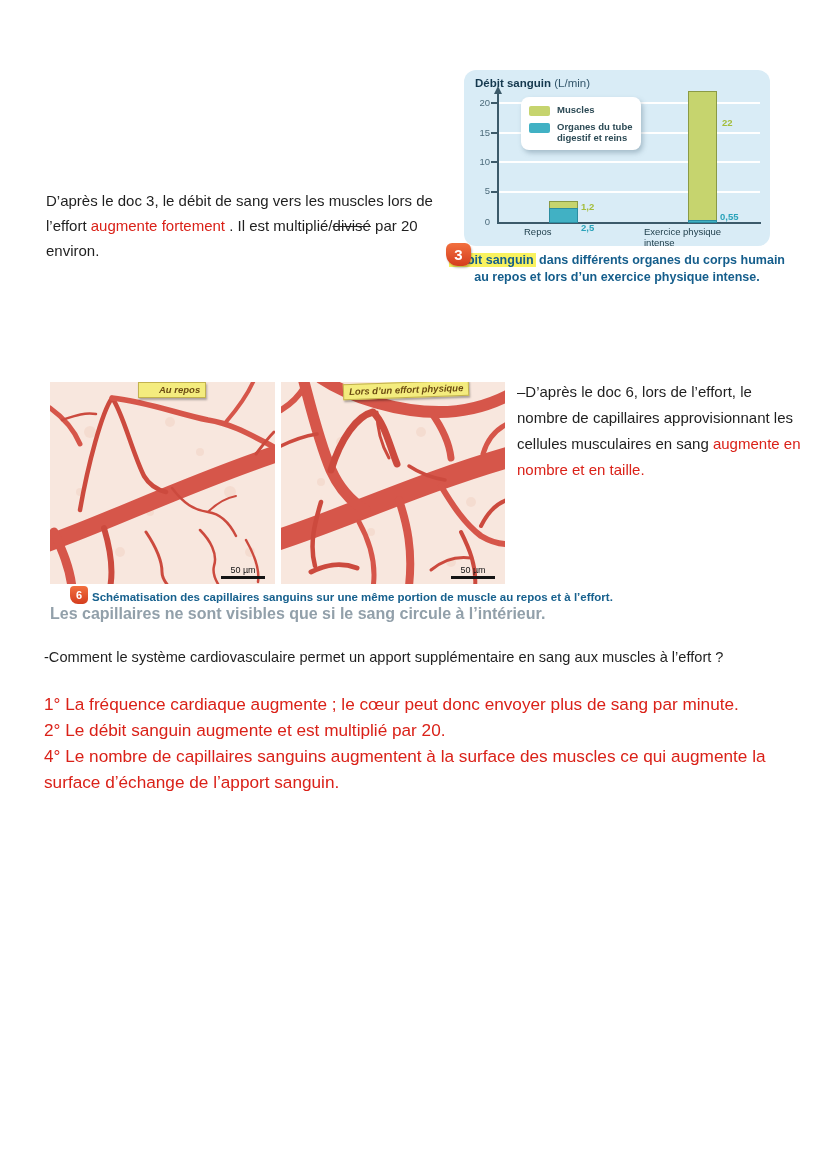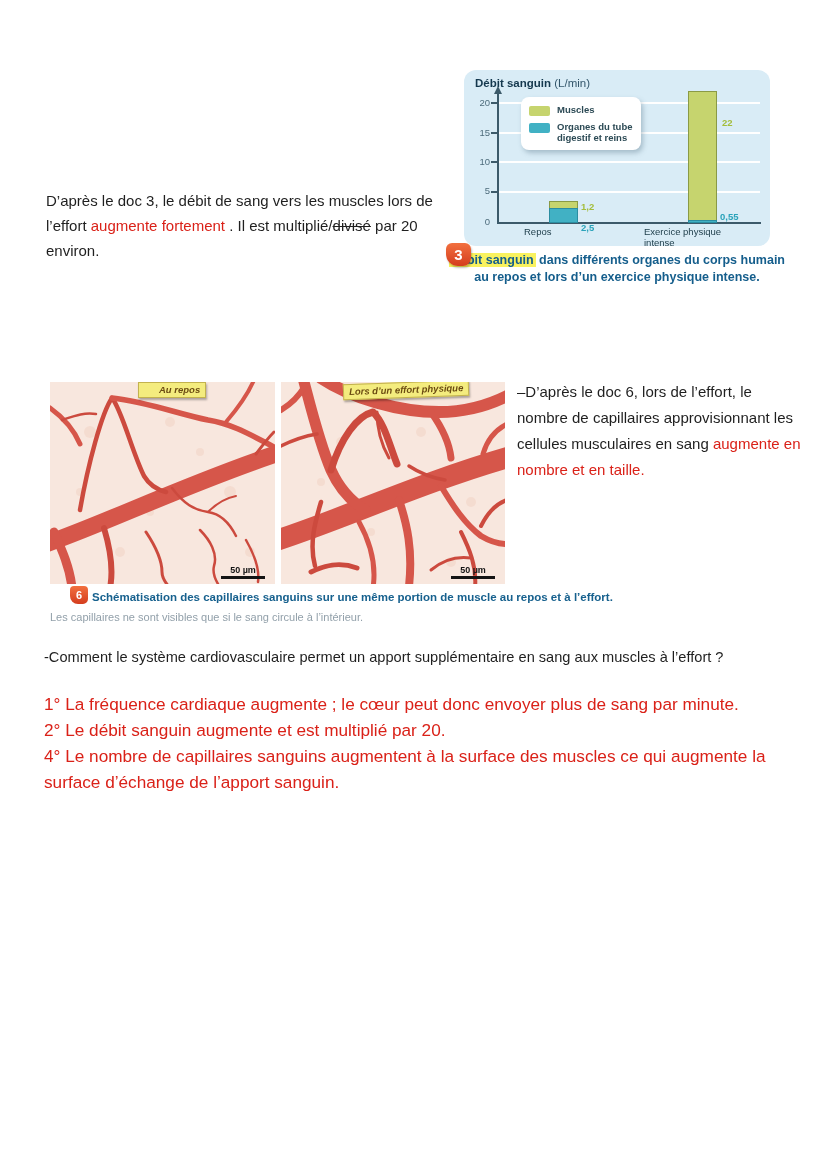--- a/index.html
+++ b/index.html
@@ -73,28 +73,28 @@
            background:#f8e7de; overflow:hidden; }
   .panel-repos  { left:0; }
   .panel-effort { left:231px; width:224px; }
   .panel svg { position:absolute; left:0; top:0; }
   .tag { position:absolute; top:0px; background:#f4ec7e; border:1px solid #c3b24e;
          color:#6b4b12; font-size:9.5px; font-style:italic; font-weight:700;
          padding:1px 5px 2px 5px; box-shadow:1px 2px 2px rgba(0,0,0,.3); white-space:nowrap; z-index:2; }
   .tag-repos  { left:88px;padding-left:20px; }
   .tag-effort { left:62px; transform:rotate(-2deg); }
   .scalebar { position:absolute; right:10px; bottom:5px; text-align:center; z-index:2; }
-  .sb-text { font-size:9px; font-weight:700; color:#141414; }
+  .sb-text { font-size:9px; font-weight:400; color:#141414; }
   .sb-line { width:44px; height:3px; background:#141414; margin-top:1px; }
   .fig6-caption { position:absolute; left:50px; top:586px; width:600px; }
   .badge6 { position:absolute; left:20px; top:0; width:18px; height:18px;
             background:linear-gradient(#f2703f,#d43d1e); border-radius:4px 4px 5px 8px;
             color:#fff; font-weight:700; font-size:11px; text-align:center; line-height:18px; }
   .fig6-bold { padding-left:42px; font-size:11.5px; font-weight:700; color:#17618e; line-height:15px; padding-top:4px;}
-  .fig6-sub  { margin-top:6px; font-size:11px; color:#92a0aa; }
+  .fig6-sub  { margin-top:0; font-size:16px; color:#92a0aa;font-weight:bold; }
 
   
   .note6 { position:absolute; left:517px; top:379px; width:286px;
            font-size:15px; line-height:26px; }
 
   
   .question { position:absolute; left:44px; top:649px; width:762px; font-size:14.6px; }
   .answers  { position:absolute; left:44px; top:691px; width:748px;
               font-size:17.2px; line-height:26px; color:#da2118; }
 </style>

